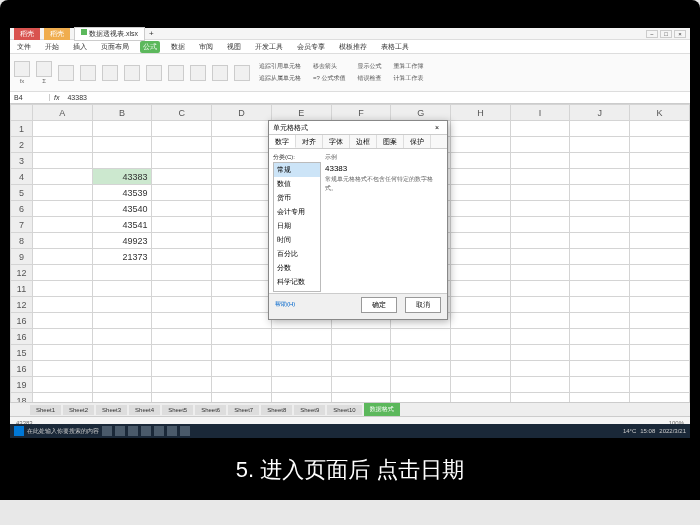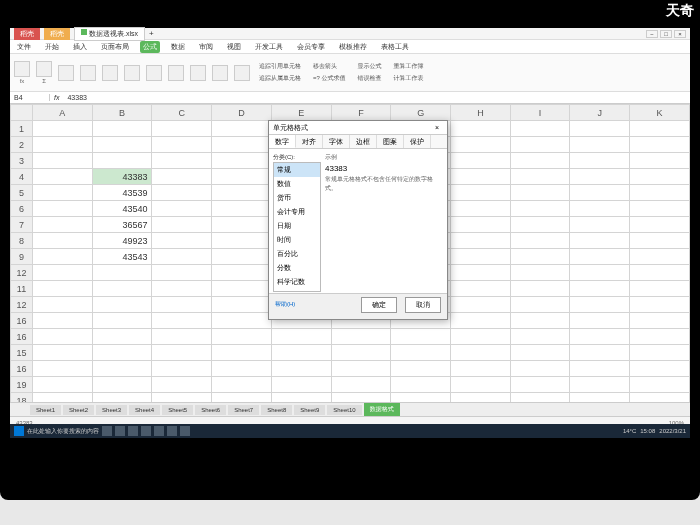--- a/index.html
+++ b/index.html
@@ -62,23 +62,20 @@
 .tb-icon { width: 10px; height: 10px; background: #4a5a6a; }
 .tb-icon.win { background: linear-gradient(45deg,#0078d7,#0078d7); }
 .tb-right { margin-left: auto; display: flex; gap: 4px; color: #ccc; font-size: 6px; align-items: center; }
 .letterbox-bottom { position: absolute; bottom: 0; left: 0; width: 700px; height: 60px; background: #000; display: flex; align-items: center; justify-content: center; }
 .subtitle { color: #fff; font-size: 22px; font-weight: 500; }
 </style>
 </head>
 <body>
 
 <div class="monitor">
-  <div class="letterbox-top">
-    <span class="brand">天奇</span>
-  </div>
 
   <div class="screen">
     <div class="titlebar">
       <span class="tab red">稻壳</span>
       <span class="tab orange">稻壳</span>
       <span class="tab active">
         <span class="tab-icon"></span>
         <span>数据透视表.xlsx</span>
       </span>
       <span>+</span>
@@ -275,21 +272,21 @@
               <td class="" style="text-align:center"></td>
               <td class="" style="text-align:center"></td>
               <td class="" style="text-align:center"></td>
               <td class="" style="text-align:center"></td>
             </tr>
           </tbody>
           <tbody>
             <tr>
               <th class="row-head">7</th>
               <td class="" style="text-align:center"></td>
-              <td class="" style="text-align:right">36567</td>
+              <td class="" style="text-align:right">43541</td>
               <td class="" style="text-align:center"></td>
               <td class="" style="text-align:center"></td>
               <td class="" style="text-align:center"></td>
               <td class="" style="text-align:center"></td>
               <td class="" style="text-align:center"></td>
               <td class="" style="text-align:center"></td>
               <td class="" style="text-align:center"></td>
               <td class="" style="text-align:center"></td>
               <td class="" style="text-align:center"></td>
             </tr>
@@ -307,21 +304,21 @@
               <td class="" style="text-align:center"></td>
               <td class="" style="text-align:center"></td>
               <td class="" style="text-align:center"></td>
               <td class="" style="text-align:center"></td>
             </tr>
           </tbody>
           <tbody>
             <tr>
               <th class="row-head">9</th>
               <td class="" style="text-align:center"></td>
-              <td class="" style="text-align:right">43543</td>
+              <td class="" style="text-align:right">21373</td>
               <td class="" style="text-align:center"></td>
               <td class="" style="text-align:center"></td>
               <td class="" style="text-align:center"></td>
               <td class="" style="text-align:center"></td>
               <td class="" style="text-align:center"></td>
               <td class="" style="text-align:center"></td>
               <td class="" style="text-align:center"></td>
               <td class="" style="text-align:center"></td>
               <td class="" style="text-align:center"></td>
             </tr>
@@ -547,13 +544,16 @@
         <div class="prev-desc">常规单元格格式不包含任何特定的数字格式。</div>
       </div>
     </div>
     <div class="dlg-footer">
       <span class="dlg-link">帮助(H)</span>
       <button class="dlg-btn">确定</button>
       <button class="dlg-btn" style="margin-left:4px">取消</button>
     </div>
   </div>
 
+  <div class="letterbox-bottom">
+    <div class="subtitle">5. 进入页面后 点击日期</div>
+  </div>
 </div>
 
 </body></html>

